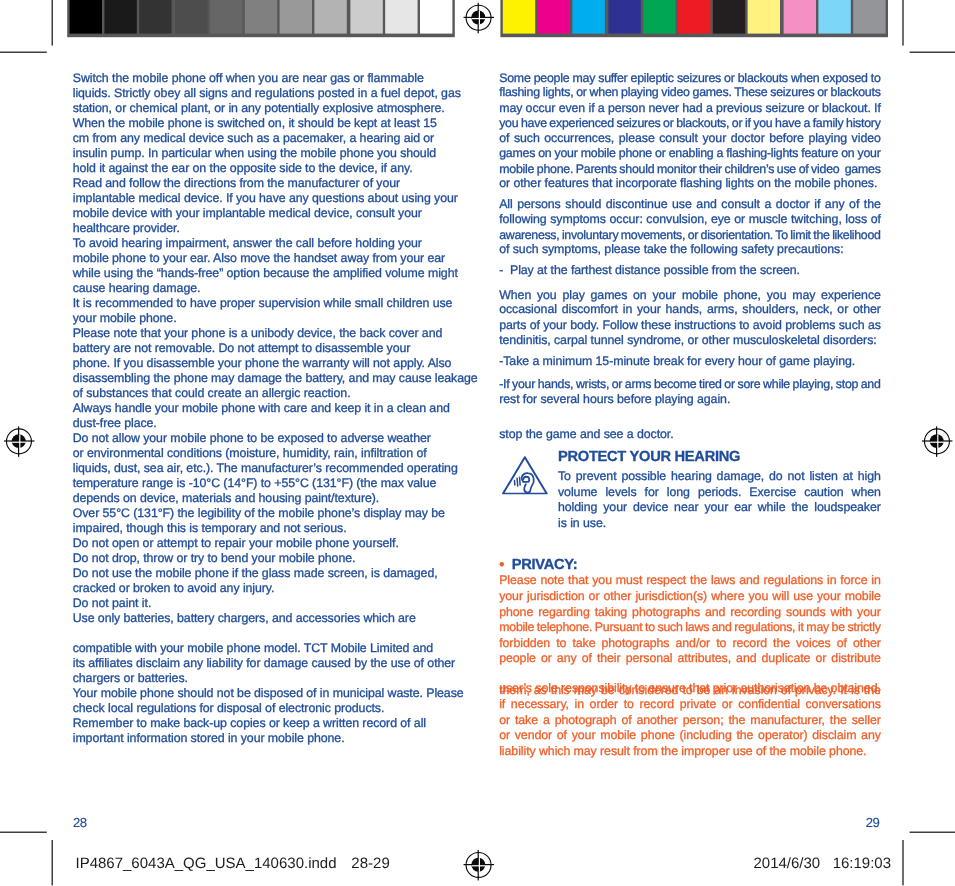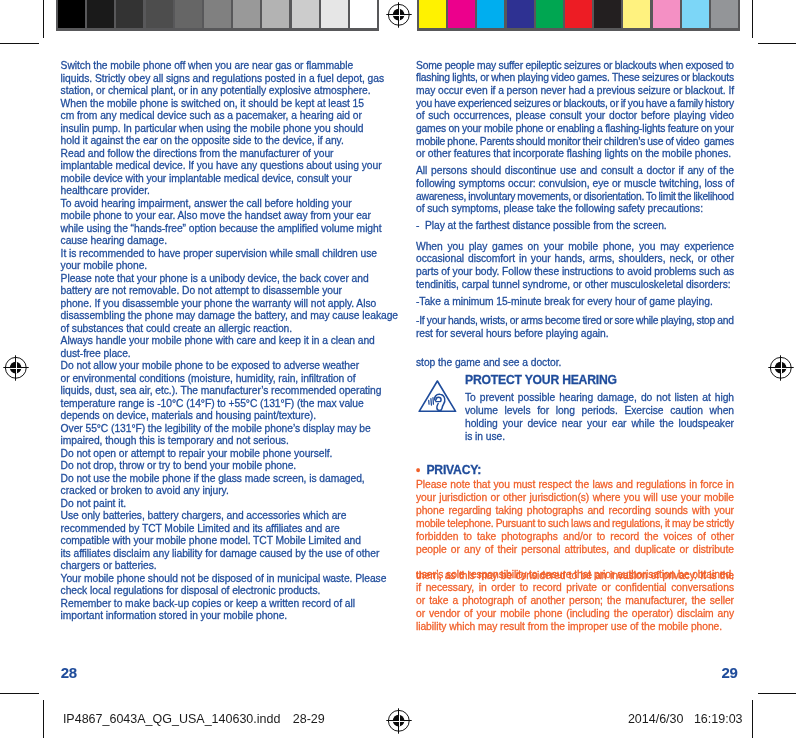--- a/index.html
+++ b/index.html
@@ -13,22 +13,22 @@
   .cbar i{display:block;height:100%;}
   .regmark{position:absolute;overflow:visible;}
   .col{position:absolute;}
   .ln{position:absolute;white-space:pre;margin:0;color:#1f4c9b;left:0;
       font-size:10.3px;letter-spacing:-0.06px;line-height:12px;
       -webkit-text-stroke:0.26px #1f4c9b;}
   .or{color:#f15f28;-webkit-text-stroke-color:#f15f28;}
   .hd{position:absolute;font-weight:bold;font-size:12.2px;letter-spacing:-0.22px;
       color:#1f4c9b;white-space:pre;line-height:12px;margin:0;
       -webkit-text-stroke:0.26px #1f4c9b;}
-  .pg{position:absolute;font-weight:bold;font-size:15px;color:#1f4c9b;
-      letter-spacing:-0.45px;-webkit-text-stroke:0.1px #1f4c9b;}
+  .pg{position:absolute;font-weight:normal;font-size:11px;color:#1f4c9b;
+      letter-spacing:-0.45px;margin-top:16px;-webkit-text-stroke:0.1px #1f4c9b;}
   .foot{position:absolute;font-size:12.5px;color:#1c1c1c;white-space:pre;}
 </style>
 </head>
 <body>
 
 <div id="page">
 <div class="cmark" style="left:43px;top:0px;width:1.2px;height:38px;"></div>
 <div class="cmark" style="left:0px;top:43px;width:39px;height:1.2px;"></div>
 <div class="cmark" style="left:752px;top:0px;width:1.2px;height:38px;"></div>
 <div class="cmark" style="left:758px;top:43px;width:38px;height:1.2px;"></div>
@@ -125,21 +125,20 @@
   <p class="ln" style="top:337.64px;">temperature range is -10°C (14°F) to +55°C (131°F) (the max value</p>
   <p class="ln" style="top:350.14px;">depends on device, materials and housing paint/texture).</p>
   <p class="ln" style="top:362.65px;">Over 55°C (131°F) the legibility of the mobile phone’s display may be</p>
   <p class="ln" style="top:375.15px;">impaired, though this is temporary and not serious.</p>
   <p class="ln" style="top:387.66px;">Do not open or attempt to repair your mobile phone yourself.</p>
   <p class="ln" style="top:400.16px;">Do not drop, throw or try to bend your mobile phone.</p>
   <p class="ln" style="top:412.67px;">Do not use the mobile phone if the glass made screen, is damaged,</p>
   <p class="ln" style="top:425.17px;">cracked or broken to avoid any injury.</p>
   <p class="ln" style="top:437.68px;">Do not paint it.</p>
   <p class="ln" style="top:450.18px;">Use only batteries, battery chargers, and accessories which are</p>
-  <p class="ln" style="top:462.69px;">recommended by TCT Mobile Limited and its affiliates and are</p>
   <p class="ln" style="top:475.19px;">compatible with your mobile phone model. TCT Mobile Limited and</p>
   <p class="ln" style="top:487.7px;">its affiliates disclaim any liability for damage caused by the use of other</p>
   <p class="ln" style="top:500.2px;">chargers or batteries.</p>
   <p class="ln" style="top:512.71px;">Your mobile phone should not be disposed of in municipal waste. Please</p>
   <p class="ln" style="top:525.21px;">check local regulations for disposal of electronic products.</p>
   <p class="ln" style="top:537.72px;">Remember to make back-up copies or keep a written record of all</p>
   <p class="ln" style="top:550.22px;">important information stored in your mobile phone.</p>
 </div>
 <div class="col" style="left:416.0px;top:0px;width:318.0px;height:640px;">
   <p class="ln" style="top:59.6px;word-spacing:-0.051px;letter-spacing:-0.2px;">Some people may suffer epileptic seizures or blackouts when exposed to</p>

